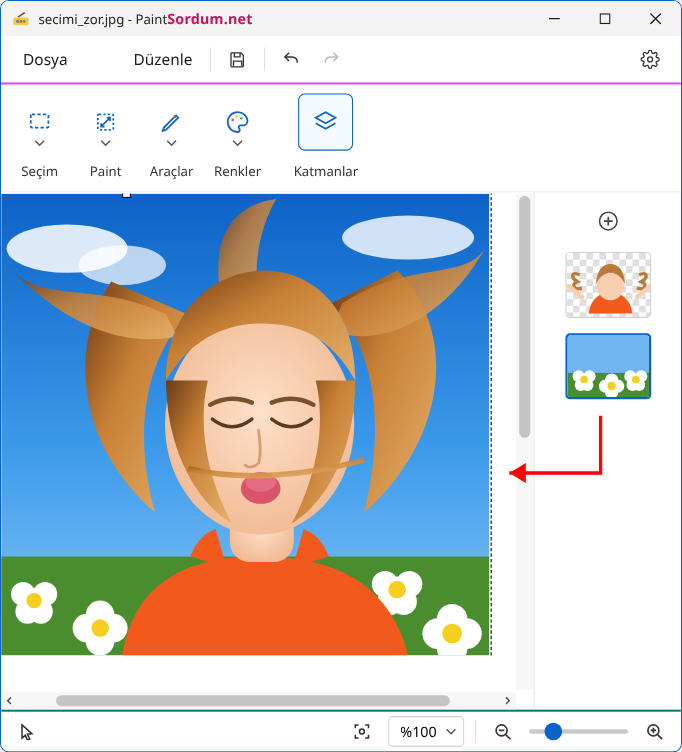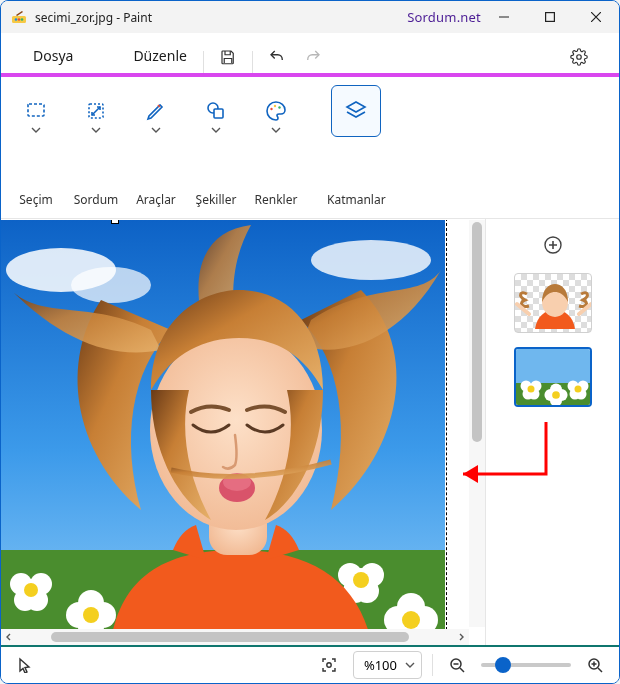--- a/index.html
+++ b/index.html
@@ -4,41 +4,41 @@
 <style>
   * { box-sizing: border-box; margin: 0; padding: 0; font-family: "Segoe UI", system-ui, sans-serif; }
   body { width: 620px; height: 684px; overflow: hidden; background: #f3f3f3; }
 
   .window { width: 620px; height: 684px; border: 1px solid #0a63c9; border-radius: 8px; overflow: hidden; background: #fff; display: flex; flex-direction: column; }
 
   
   .titlebar { height: 32px; background: #f3f3f3; display: flex; align-items: center; padding: 0 0 0 10px; font-size: 12px; color: #222; }
   .titlebar .appicon { width: 16px; height: 16px; margin-right: 8px; display: inline-flex; }
   .titlebar .title { flex: 0 0 auto; }
-  .titlebar .watermark { flex: 1; text-align: right; font-size: 13px; font-weight: 400; color: #4c1d95; letter-spacing: 0.2px; }
+  .titlebar .watermark { flex: 1; text-align: left; font-size: 13px; font-weight: 700; color: #be185d; letter-spacing: 0.2px; }
   .titlebar .winbtns { display: flex; height: 100%; }
   .titlebar .winbtn { width: 46px; height: 100%; display: flex; align-items: center; justify-content: center; color: #222; }
 
   
-  .menubar { height: 44px; background: #fff; display: flex; align-items: flex-end; padding: 0 22px; border-bottom: 4px solid #d946ef; }
+  .menubar { height: 44px; background: #fff; display: flex; align-items: center; padding: 0 10px; border-bottom: 2px solid #d946ef; }
   .menubar .mitem { font-size: 14px; color: #1b1b1b; padding: 8px 10px; border-radius: 4px; }
   .menubar .gap { width: 20px; }
   .menubar .sep { width: 1px; height: 22px; background: #e0e0e0; margin: 0 6px; }
   .menubar .ibtn { width: 36px; height: 32px; display: flex; align-items: center; justify-content: center; border-radius: 4px; color: #333; }
   .menubar .ibtn.disabled { opacity: 0.35; }
   .menubar .spacer { flex: 1; }
 
   
   .ribbon { background: #fff; padding: 8px 6px 10px 6px; display: flex; gap: 2px; border-bottom: 1px solid #e6e6e6; }
   .rgroup { display: flex; flex-direction: column; align-items: center; gap: 10px; padding: 0 4px; }
   .rbtn { width: 50px; height: 52px; border: 1px solid transparent; border-radius: 6px; display: flex; flex-direction: column; align-items: center; justify-content: center; gap: 4px; color: #1064c0; position: relative; }
   .rbtn.active { border-color: #1064c0; background: #f5faff; }
   .rbtn .chev { position: absolute; bottom: 3px; left: 50%; transform: translateX(-50%); }
   .rbtn svg { display: block; }
-  .rlabel { font-size: 12px; color: #333; text-align: center; white-space: nowrap; margin-top: 44px; }
+  .rlabel { font-size: 12px; color: #333; text-align: center; white-space: nowrap; }
 
   
   .workarea { flex: 1; display: flex; background: #fff; overflow: hidden; }
   .canvaswrap { flex: 1; position: relative; display: flex; flex-direction: column; background: #fff; }
   .canvasinner { flex: 1; position: relative; overflow: hidden; border-top: 1px dashed transparent; }
   .selrect { position: absolute; left: 0; top: 0; width: 444px; height: 420px; }
   .selborder { position: absolute; left: 0; top: -2px; right: -2px; bottom: 0; border: 1.5px dashed #000; border-left: none; border-bottom: none; }
   .selhandle { position: absolute; width: 8px; height: 8px; background: #fff; border: 1px solid #000; }
   .photo { position: absolute; left: 0; top: 0; width: 444px; height: 420px; overflow: hidden; }
   .vscroll { position: absolute; right: 0; top: 0; bottom: 18px; width: 16px; background: #f7f7f7; }
@@ -162,45 +162,33 @@
       <div class="rbtn">
         <svg width="24" height="24" viewBox="0 0 24 24" fill="none" stroke="#1064c0" stroke-width="1.6">
             <rect x="5" y="5" width="14" height="14" rx="1" stroke-dasharray="2 2"></rect>
             <path d="M8 16 L16 8" stroke-dasharray="0"></path>
             <path d="M13 8h3v3M11 16H8v-3" stroke-dasharray="0"></path>
           </svg>
         <svg class="chev" width="10" height="6" viewBox="0 0 10 6">
             <path d="M1 1l4 4 4-4" fill="none" stroke="#555" stroke-width="1.4"></path>
           </svg>
       </div>
-      <div class="rlabel">Sordum</div>
+      <div class="rlabel">Paint</div>
     </div>
     <div class="rgroup">
       <div class="rbtn">
         <svg width="24" height="24" viewBox="0 0 24 24" fill="none" stroke="#1064c0" stroke-width="1.6">
             <path d="M4 20l3-1 11-11-2-2L5 17l-1 3z"></path>
             <path d="M14 6l2 2" stroke="#e94f3a"></path>
           </svg>
         <svg class="chev" width="10" height="6" viewBox="0 0 10 6">
             <path d="M1 1l4 4 4-4" fill="none" stroke="#555" stroke-width="1.4"></path>
           </svg>
       </div>
       <div class="rlabel">Araçlar</div>
-    </div>
-    <div class="rgroup">
-      <div class="rbtn">
-        <svg width="24" height="24" viewBox="0 0 24 24" fill="none" stroke="#1064c0" stroke-width="1.6">
-            <circle cx="9" cy="9" r="5"></circle>
-            <rect x="10" y="10" width="9" height="9" rx="1" fill="#fff"></rect>
-          </svg>
-        <svg class="chev" width="10" height="6" viewBox="0 0 10 6">
-            <path d="M1 1l4 4 4-4" fill="none" stroke="#555" stroke-width="1.4"></path>
-          </svg>
-      </div>
-      <div class="rlabel">Şekiller</div>
     </div>
     <div class="rgroup">
       <div class="rbtn">
         <svg width="24" height="24" viewBox="0 0 24 24" fill="none" stroke="#1064c0" stroke-width="1.6">
             <path d="M12 3a9 9 0 1 0 0 18c1.6 0 2-1 2-2s-1-1.4-1-2.5 1-1.5 2-1.5h2a4 4 0 0 0 4-4c0-4.4-4-8-9-8z"></path>
             <circle cx="7.5" cy="10" r="1.2" fill="#e94f3a" stroke="none"></circle>
             <circle cx="11" cy="7" r="1.2" fill="#f6c945" stroke="none"></circle>
             <circle cx="15.5" cy="8.5" r="1.2" fill="#35b56a" stroke="none"></circle>
           </svg>
         <svg class="chev" width="10" height="6" viewBox="0 0 10 6">

